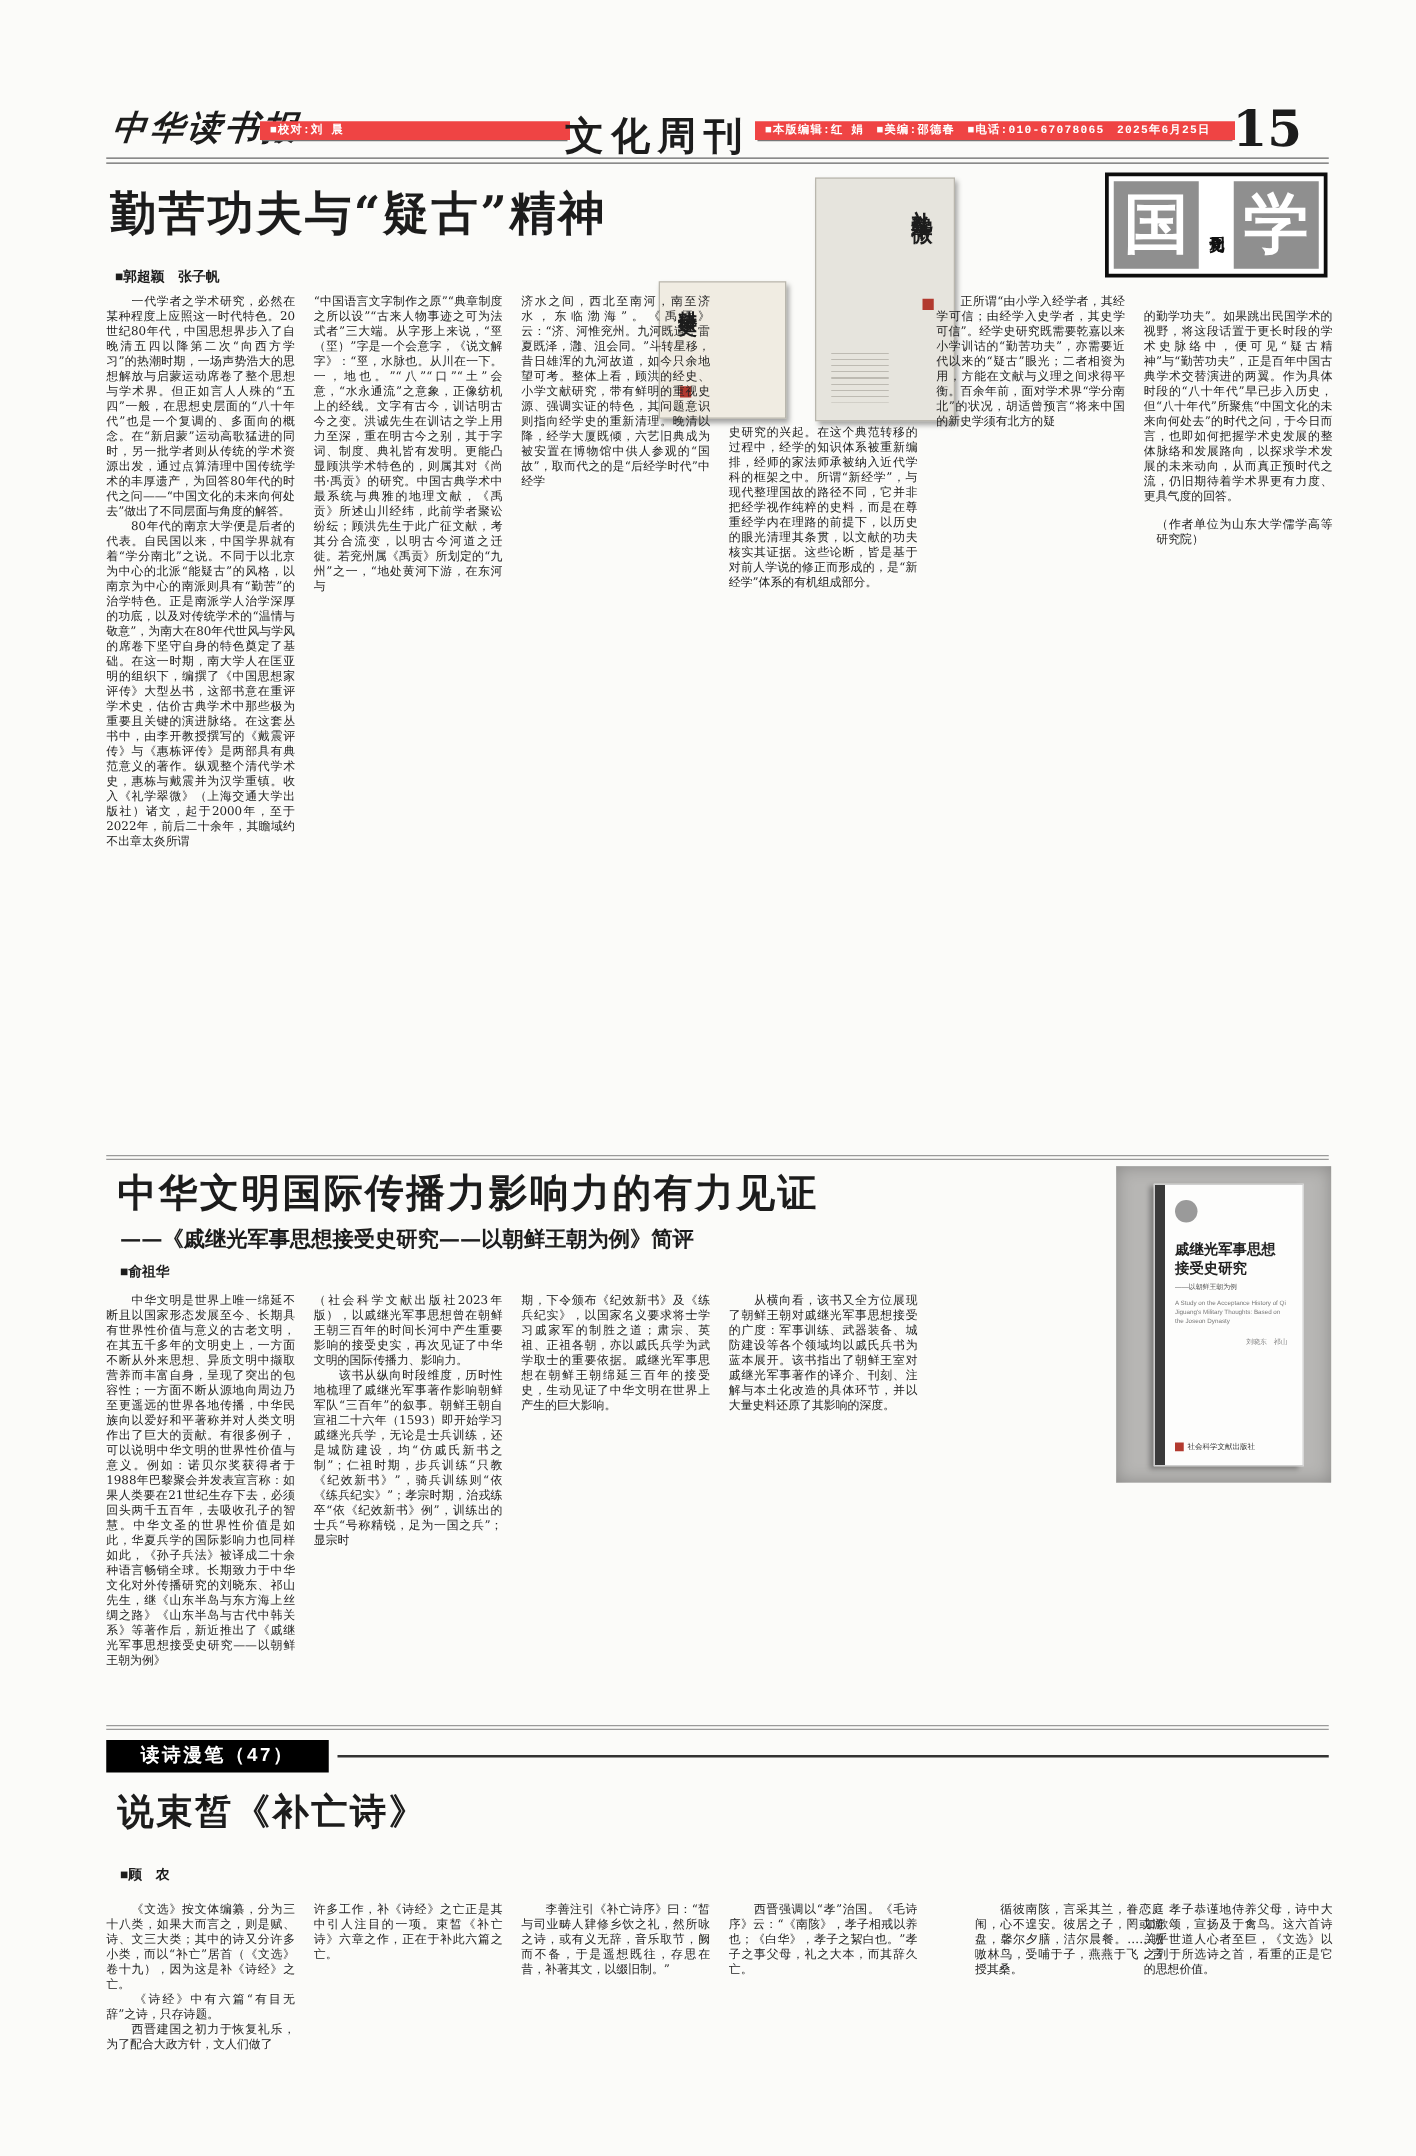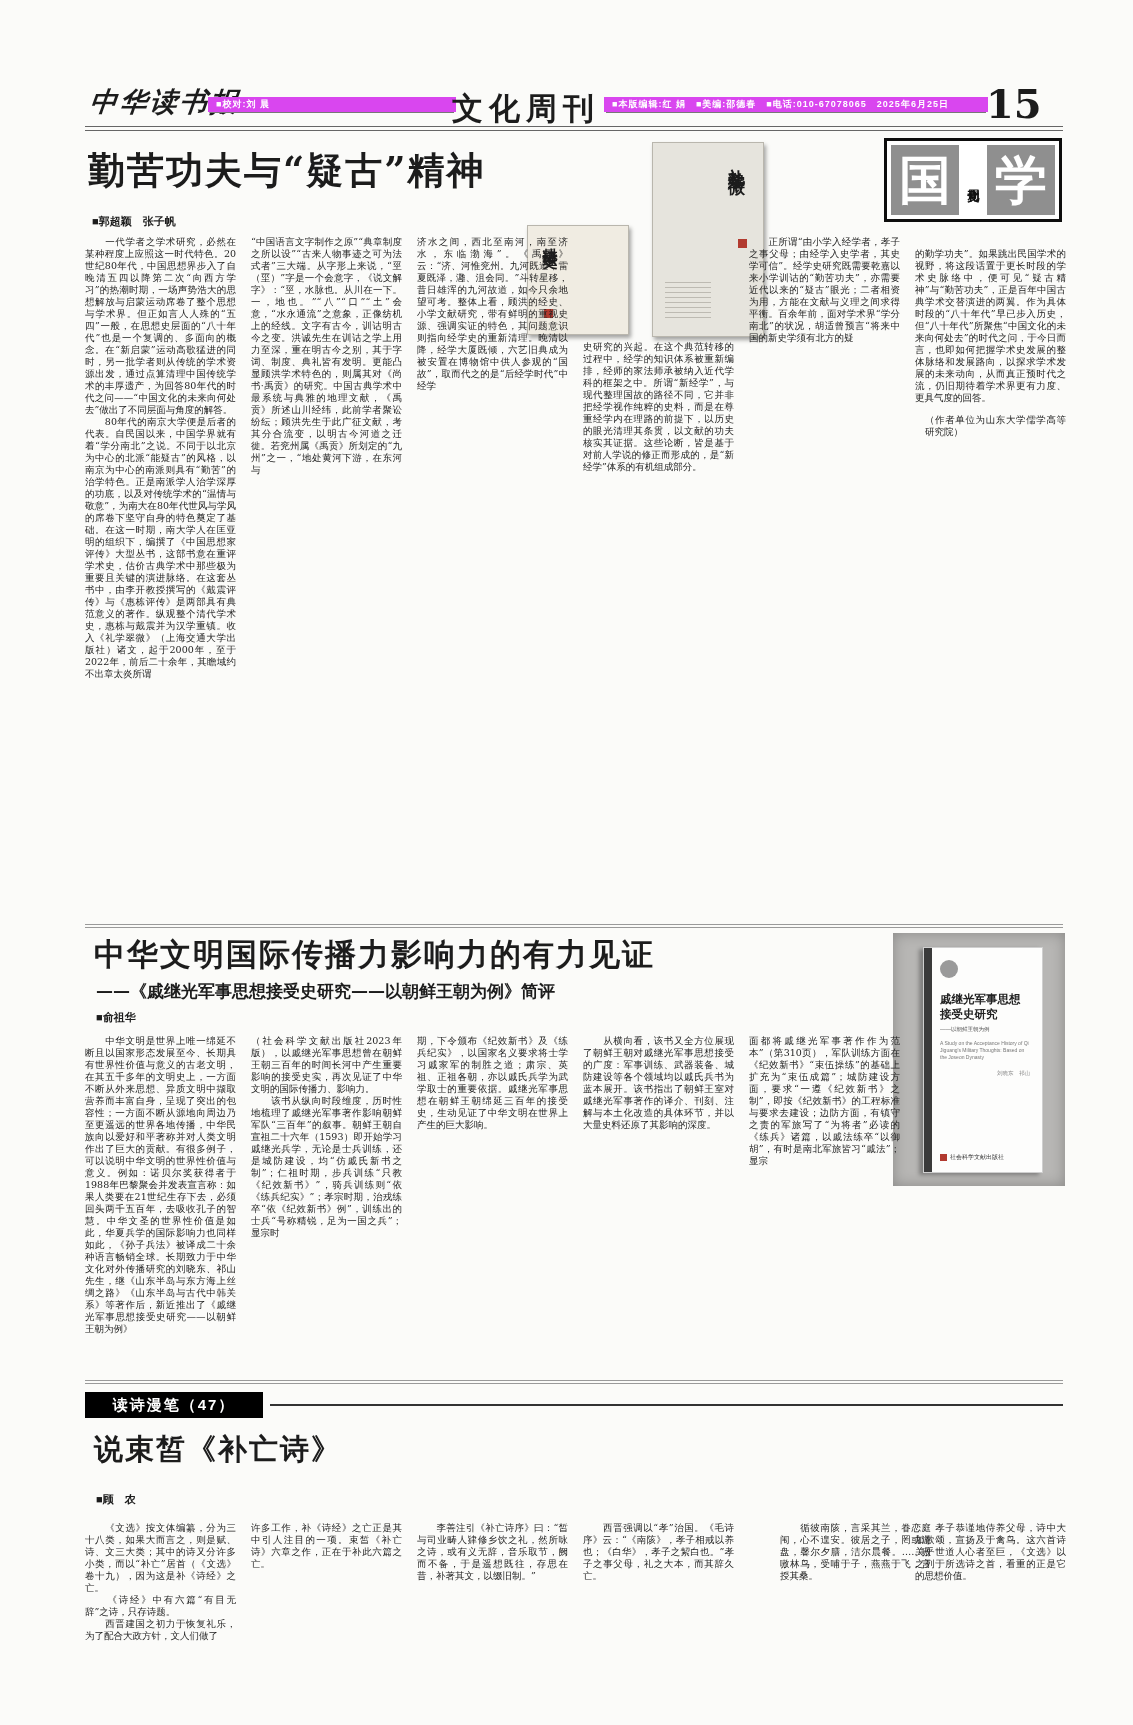--- a/index.html
+++ b/index.html
@@ -1,21 +1,21 @@
 <!DOCTYPE html>
 <html><head>
 <meta charset="utf-8">
 <style>
   html,body{margin:0;padding:0;background:#d9d9d6;}
   .page{position:relative;width:1133px;height:1725px;margin:0 auto;background:#fbfbf9;overflow:hidden;
         font-family:"DejaVu Serif","Liberation Serif",serif;color:#1c1c1c;}
   .abs{position:absolute;}
   
   .masthead{left:90px;top:84px;font-size:27px;font-weight:bold;font-style:italic;letter-spacing:3px;transform:skewX(-6deg);}
-  .hbar{background:#d946ef;color:#fff;font-family:Liberation Sans, sans-serif;font-size:9px;font-weight:bold;
+  .hbar{background:#ef4444;color:#fff;font-family:Liberation Mono, monospace;font-size:9px;font-weight:bold;
         height:15px;line-height:15px;padding:0 8px;letter-spacing:1px;box-shadow:0 3px 0 -2px #777;}
   .section-title{left:452px;top:88px;font-size:31px;font-weight:bold;letter-spacing:6px;}
   .pagenum{left:986px;top:80px;font-size:40px;font-weight:bold;font-family:"DejaVu Serif",serif;}
   .headrule{border-top:1px solid #666;border-bottom:1px solid #666;height:3px;}
   
   .headline1{left:88px;top:146px;font-size:37px;font-weight:bold;letter-spacing:2px;}
   .subtitle1{left:92px;top:192px;font-size:19px;font-weight:bold;letter-spacing:1px;}
   .byline{font-size:11px;font-weight:bold;font-family:"Liberation Sans",sans-serif;text-align:right;}
   .col{width:151px;font-size:9.5px;line-height:12px;text-align:justify;white-space:pre-line;overflow:hidden;color:#222;}
   .attr{font-weight:normal;margin-top:10px;padding-left:10px;}
@@ -85,21 +85,21 @@
     <div class="blk">国</div>
     <div class="mid vtext">文化周刊</div>
     <div class="blk">学</div>
   </div>
 
   <div class="abs col" style="left:85px; top:236px;height:672px;">　　一代学者之学术研究，必然在某种程度上应照这一时代特色。20世纪80年代，中国思想界步入了自晚清五四以降第二次“向西方学习”的热潮时期，一场声势浩大的思想解放与启蒙运动席卷了整个思想与学术界。但正如言人人殊的“五四”一般，在思想史层面的“八十年代”也是一个复调的、多面向的概念。在“新启蒙”运动高歌猛进的同时，另一批学者则从传统的学术资源出发，通过点算清理中国传统学术的丰厚遗产，为回答80年代的时代之问——“中国文化的未来向何处去”做出了不同层面与角度的解答。
 　　80年代的南京大学便是后者的代表。自民国以来，中国学界就有着“学分南北”之说。不同于以北京为中心的北派“能疑古”的风格，以南京为中心的南派则具有“勤苦”的治学特色。正是南派学人治学深厚的功底，以及对传统学术的“温情与敬意”，为南大在80年代世风与学风的席卷下坚守自身的特色奠定了基础。在这一时期，南大学人在匡亚明的组织下，编撰了《中国思想家评传》大型丛书，这部书意在重评学术史，估价古典学术中那些极为重要且关键的演进脉络。在这套丛书中，由李开教授撰写的《戴震评传》与《惠栋评传》是两部具有典范意义的著作。纵观整个清代学术史，惠栋与戴震并为汉学重镇。收入《礼学翠微》（上海交通大学出版社）诸文，起于2000年，至于2022年，前后二十余年，其瞻域约不出章太炎所谓</div>
   <div class="abs col" style="left:251px;top:236px;height:672px;">“中国语言文字制作之原”“典章制度之所以设”“古来人物事迹之可为法式者”三大端。从字形上来说，“巠（坙）”字是一个会意字，《说文解字》：“巠，水脉也。从川在一下。一，地也。”“八”“口”“土”会意，“水永通流”之意象，正像纺机上的经线。文字有古今，训诂明古今之变。洪诚先生在训诂之学上用力至深，重在明古今之别，其于字词、制度、典礼皆有发明。更能凸显顾洪学术特色的，则属其对《尚书·禹贡》的研究。中国古典学术中最系统与典雅的地理文献，《禹贡》所述山川经纬，此前学者聚讼纷纭；顾洪先生于此广征文献，考其分合流变，以明古今河道之迁徙。若兖州属《禹贡》所划定的“九州”之一，“地处黄河下游，在东河与</div>
   <div class="abs col" style="left:417px;top:236px;height:672px;">济水之间，西北至南河，南至济水，东临渤海”。《禹贡》云：“济、河惟兖州。九河既道，雷夏既泽，灉、沮会同。”斗转星移，昔日雄浑的九河故道，如今只余地望可考。整体上看，顾洪的经史、小学文献研究，带有鲜明的重视史源、强调实证的特色，其问题意识则指向经学史的重新清理。晚清以降，经学大厦既倾，六艺旧典成为被安置在博物馆中供人参观的“国故”，取而代之的是“后经学时代”中经学</div>
   <div class="abs col" style="left:583px;top:341px;height:567px;">史研究的兴起。在这个典范转移的过程中，经学的知识体系被重新编排，经师的家法师承被纳入近代学科的框架之中。所谓“新经学”，与现代整理国故的路径不同，它并非把经学视作纯粹的史料，而是在尊重经学内在理路的前提下，以历史的眼光清理其条贯，以文献的功夫核实其证据。这些论断，皆是基于对前人学说的修正而形成的，是“新经学”体系的有机组成部分。</div>
-  <div class="abs col" style="left:749px;top:236px;height:672px;">　　正所谓“由小学入经学者，孝子之事父母；由经学入史学者，其史学可信”。经学史研究既需要乾嘉以来小学训诂的“勤苦功夫”，亦需要近代以来的“疑古”眼光；二者相资为用，方能在文献与义理之间求得平衡。百余年前，面对学术界“学分南北”的状况，胡适曾预言“将来中国的新史学须有北方的疑</div>
+  <div class="abs col" style="left:749px;top:236px;height:672px;">　　正所谓“由小学入经学者，其经学可信；由经学入史学者，其史学可信”。经学史研究既需要乾嘉以来小学训诂的“勤苦功夫”，亦需要近代以来的“疑古”眼光；二者相资为用，方能在文献与义理之间求得平衡。百余年前，面对学术界“学分南北”的状况，胡适曾预言“将来中国的新史学须有北方的疑</div>
   <div class="abs col" style="left:915px;top:236px;height:680px;">
     <span>的勤学功夫”。如果跳出民国学术的视野，将这段话置于更长时段的学术史脉络中，便可见“疑古精神”与“勤苦功夫”，正是百年中国古典学术交替演进的两翼。作为具体时段的“八十年代”早已步入历史，但“八十年代”所聚焦“中国文化的未来向何处去”的时代之问，于今日而言，也即如何把握学术史发展的整体脉络和发展路向，以探求学术发展的未来动向，从而真正预时代之流，仍旧期待着学术界更有力度、更具气度的回答。</span>
     <div class="attr">（作者单位为山东大学儒学高等研究院）</div>
   </div>
 
   <div class="abs divider" style="left:85px;top:924px;width:978px;"></div>
 
   <div class="abs headline2">中华文明国际传播力影响力的有力见证</div>
   <div class="abs subtitle2">——《戚继光军事思想接受史研究——以朝鲜王朝为例》简评</div>
   <div class="abs byline" style="left:96px;top:1010px;">■俞祖华</div>
@@ -115,21 +115,20 @@
       <div class="au">刘晓东　祁山</div>
       <div class="pub"><i></i><span>社会科学文献出版社</span></div>
     </div>
   </div>
 
   <div class="abs col" style="left:85px; top:1035px;height:338px;">　　中华文明是世界上唯一绵延不断且以国家形态发展至今、长期具有世界性价值与意义的古老文明，在其五千多年的文明史上，一方面不断从外来思想、异质文明中撷取营养而丰富自身，呈现了突出的包容性；一方面不断从源地向周边乃至更遥远的世界各地传播，中华民族向以爱好和平著称并对人类文明作出了巨大的贡献。有很多例子，可以说明中华文明的世界性价值与意义。例如：诺贝尔奖获得者于1988年巴黎聚会并发表宣言称：如果人类要在21世纪生存下去，必须回头两千五百年，去吸收孔子的智慧。中华文圣的世界性价值是如此，华夏兵学的国际影响力也同样如此，《孙子兵法》被译成二十余种语言畅销全球。长期致力于中华文化对外传播研究的刘晓东、祁山先生，继《山东半岛与东方海上丝绸之路》《山东半岛与古代中韩关系》等著作后，新近推出了《戚继光军事思想接受史研究——以朝鲜王朝为例》</div>
   <div class="abs col" style="left:251px;top:1035px;height:338px;">（社会科学文献出版社2023年版），以戚继光军事思想曾在朝鲜王朝三百年的时间长河中产生重要影响的接受史实，再次见证了中华文明的国际传播力、影响力。
 　　该书从纵向时段维度，历时性地梳理了戚继光军事著作影响朝鲜军队“三百年”的叙事。朝鲜王朝自宣祖二十六年（1593）即开始学习戚继光兵学，无论是士兵训练，还是城防建设，均“仿戚氏新书之制”；仁祖时期，步兵训练“只教《纪效新书》”，骑兵训练则“依《练兵纪实》”；孝宗时期，治戎练卒“依《纪效新书》例”，训练出的士兵“号称精锐，足为一国之兵”；显宗时</div>
   <div class="abs col" style="left:417px;top:1035px;height:338px;">期，下令颁布《纪效新书》及《练兵纪实》，以国家名义要求将士学习戚家军的制胜之道；肃宗、英祖、正祖各朝，亦以戚氏兵学为武学取士的重要依据。戚继光军事思想在朝鲜王朝绵延三百年的接受史，生动见证了中华文明在世界上产生的巨大影响。</div>
   <div class="abs col" style="left:583px;top:1035px;height:338px;">　　从横向看，该书又全方位展现了朝鲜王朝对戚继光军事思想接受的广度：军事训练、武器装备、城防建设等各个领域均以戚氏兵书为蓝本展开。该书指出了朝鲜王室对戚继光军事著作的译介、刊刻、注解与本土化改造的具体环节，并以大量史料还原了其影响的深度。</div>
-  <div class="abs col" style="left:749px;top:1035px;height:338px;">面都将戚继光军事著作作为范本”（第310页），军队训练方面在《纪效新书》“束伍操练”的基础上扩充为“束伍成篇”；城防建设方面，要求“一遵《纪效新书》之制”，即按《纪效新书》的工程标准与要求去建设；边防方面，有镇守之责的军旅写了“为将者”必读的《练兵》诸篇，以戚法练卒“以御胡”，有时是南北军旅皆习“戚法”；显宗</div>
 
   <div class="abs divider" style="left:85px;top:1380px;width:978px;"></div>
 
   <div class="abs band">读诗漫笔（47）</div>
   <div class="abs bandline"></div>
   <div class="abs headline3">说束皙《补亡诗》</div>
   <div class="abs byline" style="left:96px;top:1492px;">■顾　农</div>
 
   <div class="abs col" style="left:85px; top:1522px;height:180px;">　　《文选》按文体编纂，分为三十八类，如果大而言之，则是赋、诗、文三大类；其中的诗又分许多小类，而以“补亡”居首（《文选》卷十九），因为这是补《诗经》之亡。
 　　《诗经》中有六篇“有目无辞”之诗，只存诗题。

